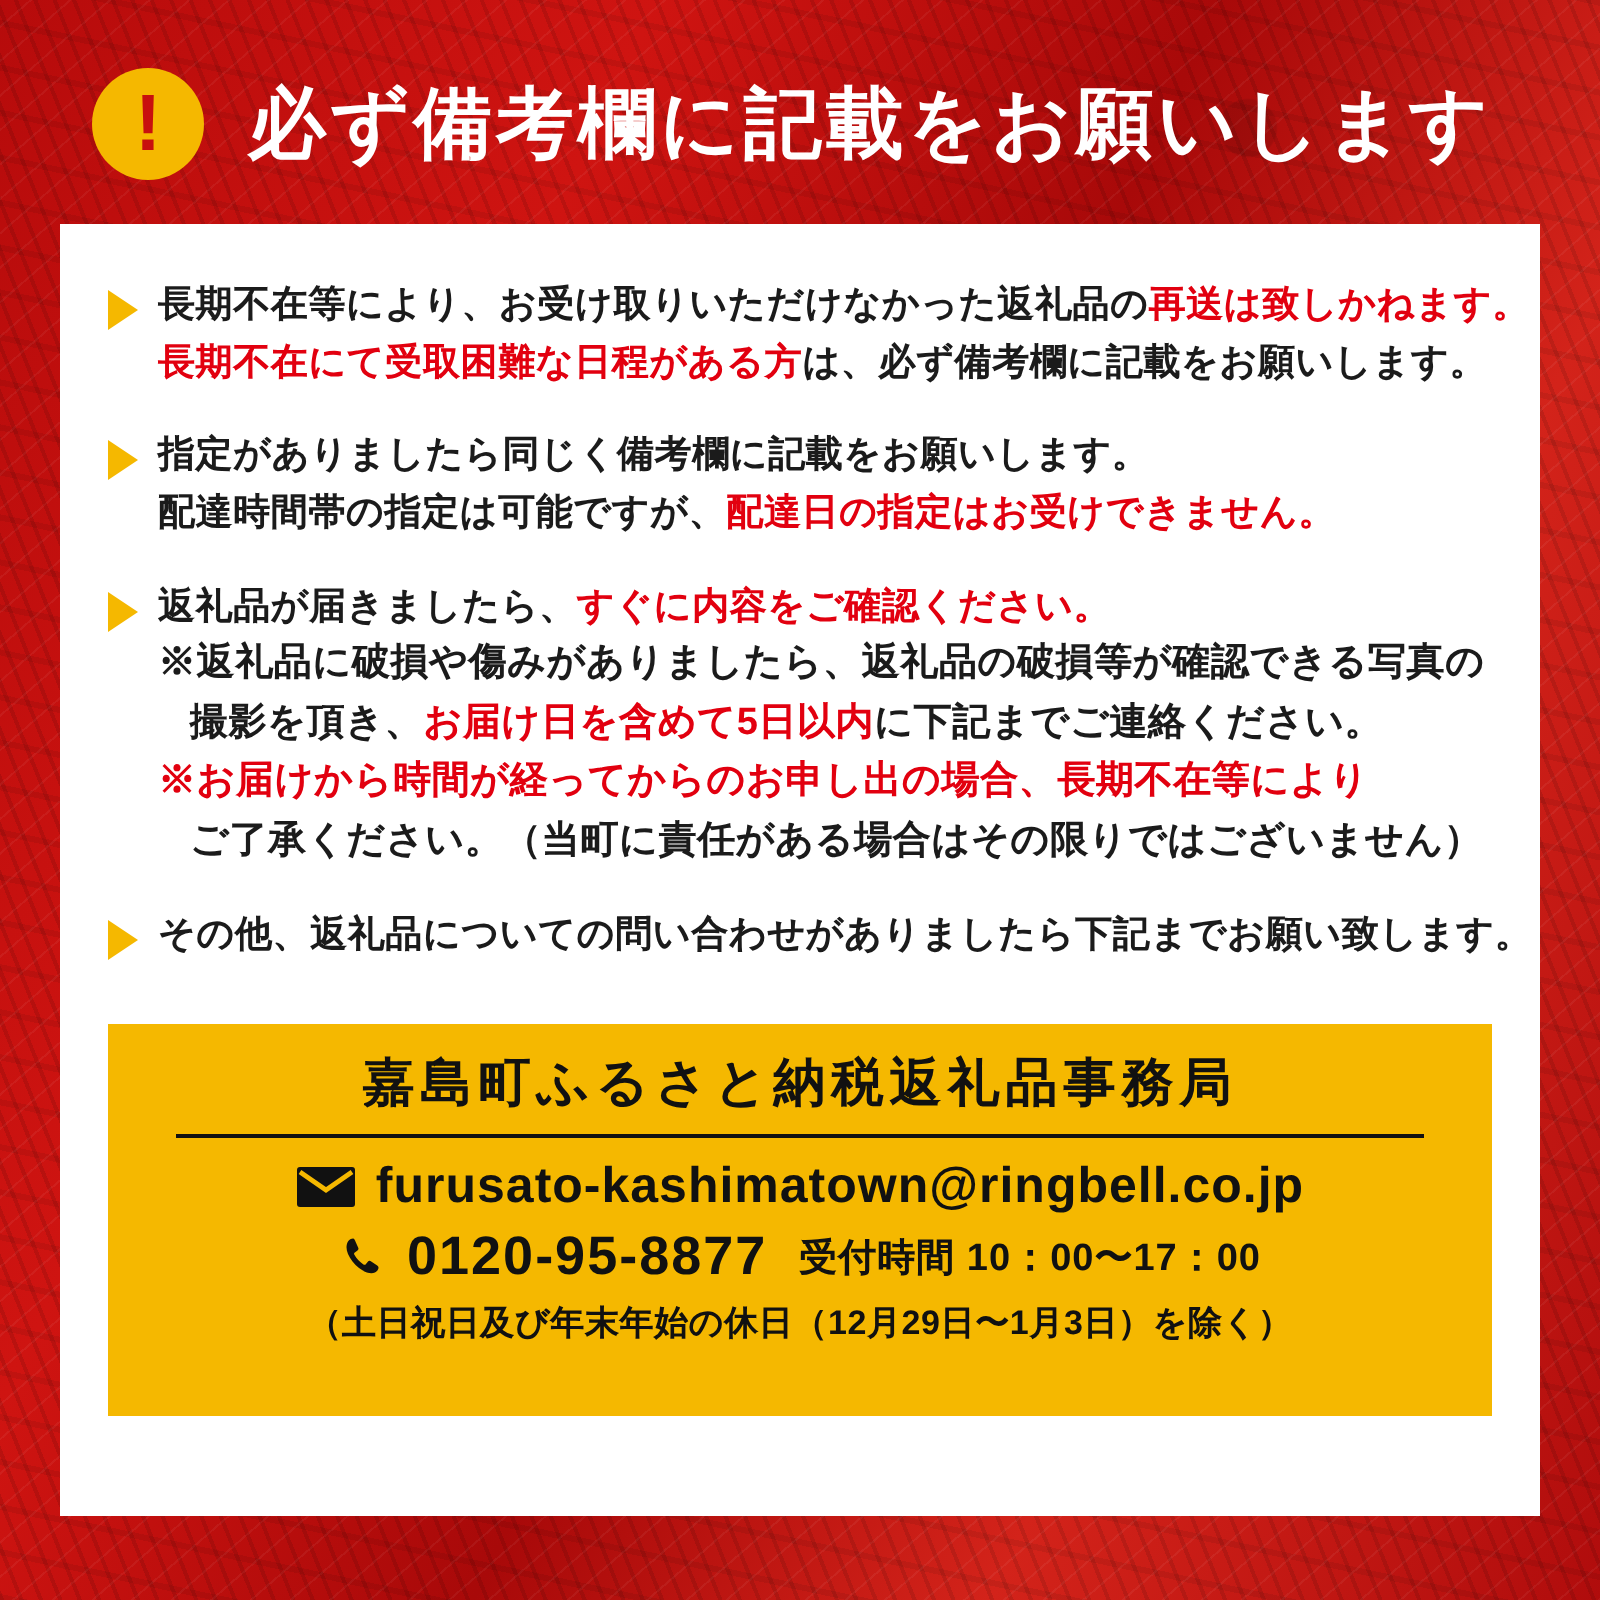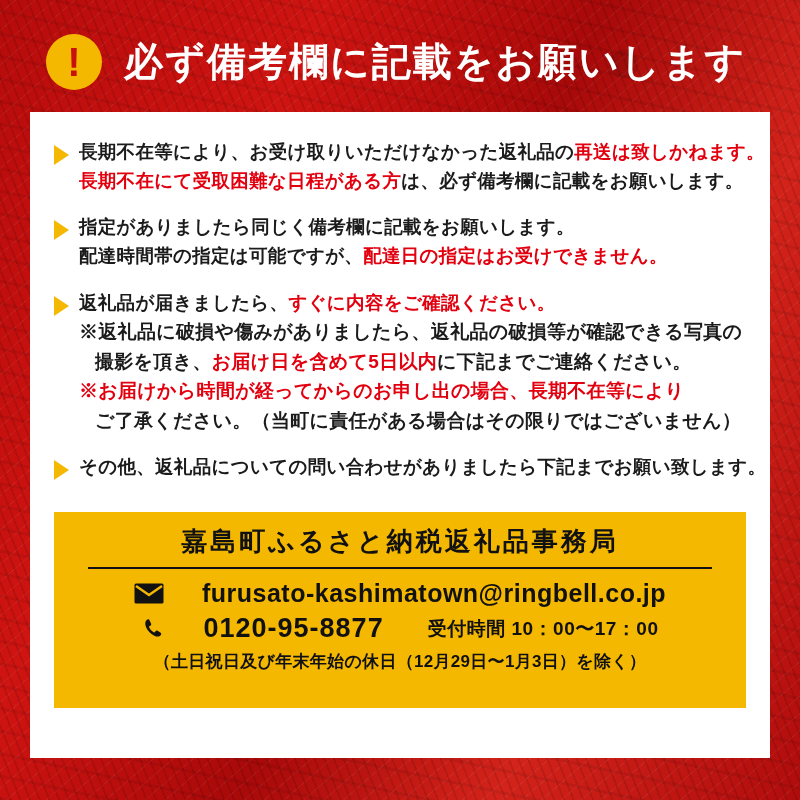--- a/index.html
+++ b/index.html
@@ -136,21 +136,20 @@
     padding-bottom: 8px;
     margin: 0 34px 10px 34px;
     border-bottom: 2px solid #111111;
   }
   .contact-row {
     display: flex;
     align-items: center;
     justify-content: center;
     color: #111111;
     font-weight: bold;
-    gap: 28px;
   }
   .contact-row.mail {
     font-size: 25px;
     letter-spacing: 0.5px;
     margin-bottom: 5px;
   }
   .contact-row.tel {
     font-size: 27px;
     letter-spacing: 1px;
     margin-bottom: 6px;

